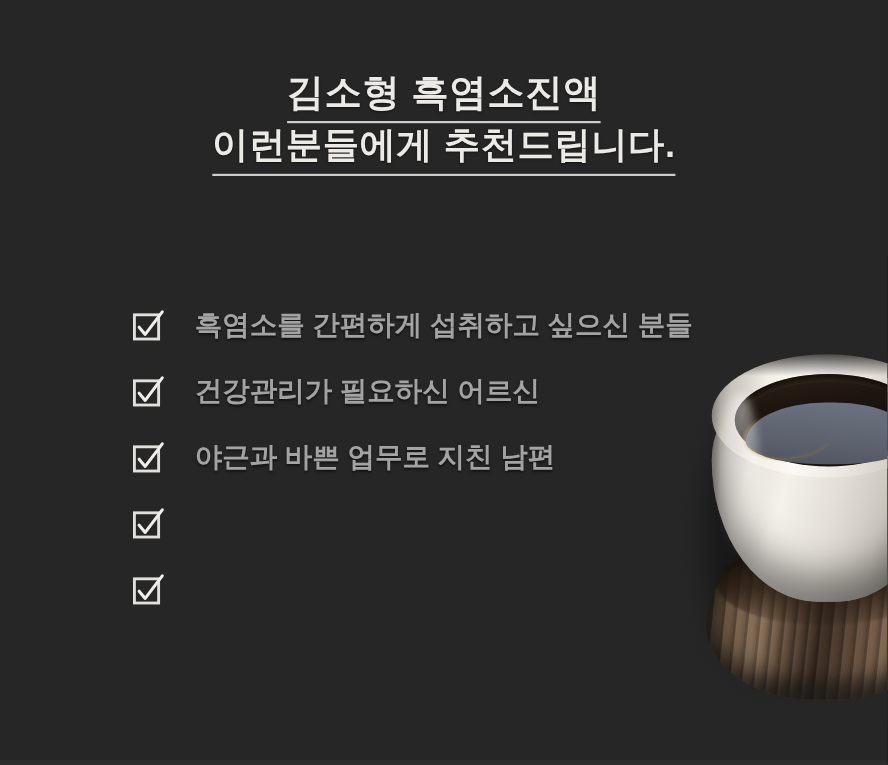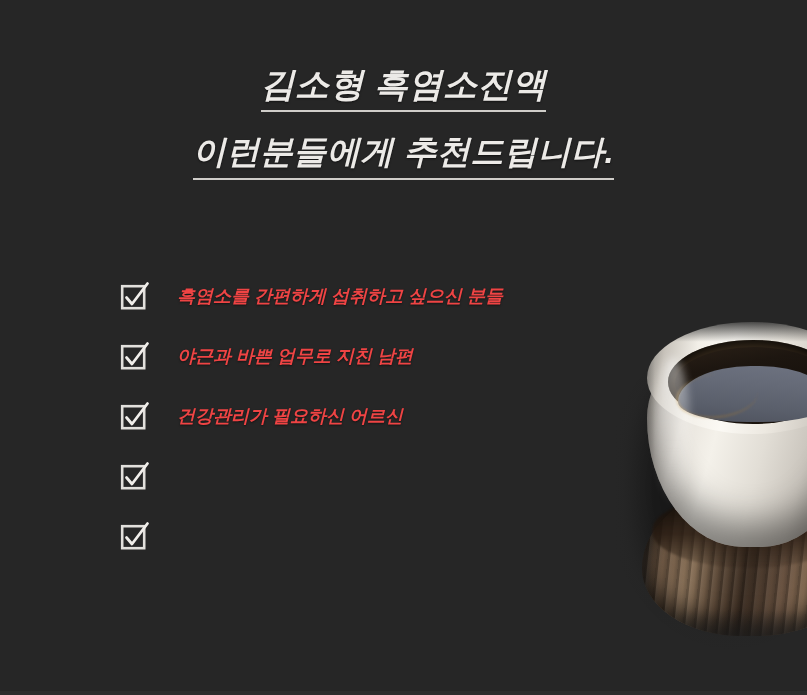--- a/index.html
+++ b/index.html
@@ -7,21 +7,20 @@
     padding: 0;
     background: #1e1e1e;
   }
   #page {
     position: relative;
     width: 807px;
     height: 695px;
     background: #262626;
     overflow: hidden;
     font-family: "Liberation Sans", "DejaVu Sans", sans-serif;
-    font-style: italic;
     -webkit-font-smoothing: antialiased;
   }
 
   
   .bottom-strip {
     position: absolute;
     left: 0;
     bottom: 0;
     width: 807px;
     height: 4px;
@@ -40,21 +39,21 @@
     display: inline-block;
     color: #eceae7;
     font-weight: bold;
     letter-spacing: 0.5px;
     white-space: nowrap;
     padding-bottom: 6px;
     border-bottom: 2px solid #cfcdc9;
     text-shadow: 0 1px 2px rgba(0,0,0,0.55);
   }
   .title-line-1 { font-size: 34px; line-height: 40px; }
-  .title-row-2 { margin-top: 20px; }
+  .title-row-2 { }
   .title-line-2 { font-size: 33px; line-height: 40px; }
 
   
   .checklist {
     position: absolute;
     left: 120px;
     top: 266px;
     width: 560px;
   }
   .check-item {
@@ -65,22 +64,22 @@
   }
   .check-box {
     width: 30px;
     height: 30px;
     flex: 0 0 30px;
     position: relative;
     margin-right: 27px;
   }
   .check-box svg { display: block; overflow: visible; }
   .check-label {
-    color: #ef4444;
-    font-size: 18px;
+    color: #a3a3a3;
+    font-size: 25px;
     font-weight: bold;
     line-height: 30px;
     white-space: nowrap;
     text-shadow: 0 1px 2px rgba(0,0,0,0.5);
   }
 
   
   .cup-photo {
     position: absolute;
     left: 612px;
@@ -306,31 +305,31 @@
       <span class="check-label">흑염소를 간편하게 섭취하고 싶으신 분들</span>
     </div>
 
     <div class="check-item">
       <span class="check-box">
         <svg width="30" height="30" viewBox="0 0 30 30" aria-hidden="true">
           <rect x="2.2" y="5.2" width="22" height="22" fill="none" stroke="#e2e0dc" stroke-width="2.6"></rect>
           <path d="M6.5 16.5 L12 23 L27.5 2.5" fill="none" stroke="#f0eeea" stroke-width="2.8" stroke-linecap="round" stroke-linejoin="round"></path>
         </svg>
       </span>
+      <span class="check-label">건강관리가 필요하신 어르신</span>
+    </div>
+
+    <div class="check-item">
+      <span class="check-box">
+        <svg width="30" height="30" viewBox="0 0 30 30" aria-hidden="true">
+          <rect x="2.2" y="5.2" width="22" height="22" fill="none" stroke="#e2e0dc" stroke-width="2.6"></rect>
+          <path d="M6.5 16.5 L12 23 L27.5 2.5" fill="none" stroke="#f0eeea" stroke-width="2.8" stroke-linecap="round" stroke-linejoin="round"></path>
+        </svg>
+      </span>
       <span class="check-label">야근과 바쁜 업무로 지친 남편</span>
-    </div>
-
-    <div class="check-item">
-      <span class="check-box">
-        <svg width="30" height="30" viewBox="0 0 30 30" aria-hidden="true">
-          <rect x="2.2" y="5.2" width="22" height="22" fill="none" stroke="#e2e0dc" stroke-width="2.6"></rect>
-          <path d="M6.5 16.5 L12 23 L27.5 2.5" fill="none" stroke="#f0eeea" stroke-width="2.8" stroke-linecap="round" stroke-linejoin="round"></path>
-        </svg>
-      </span>
-      <span class="check-label">건강관리가 필요하신 어르신</span>
     </div>
 
     <div class="check-item">
       <span class="check-box">
         <svg width="30" height="30" viewBox="0 0 30 30" aria-hidden="true">
           <rect x="2.2" y="5.2" width="22" height="22" fill="none" stroke="#e2e0dc" stroke-width="2.6"></rect>
           <path d="M6.5 16.5 L12 23 L27.5 2.5" fill="none" stroke="#f0eeea" stroke-width="2.8" stroke-linecap="round" stroke-linejoin="round"></path>
         </svg>
       </span>
     </div>

